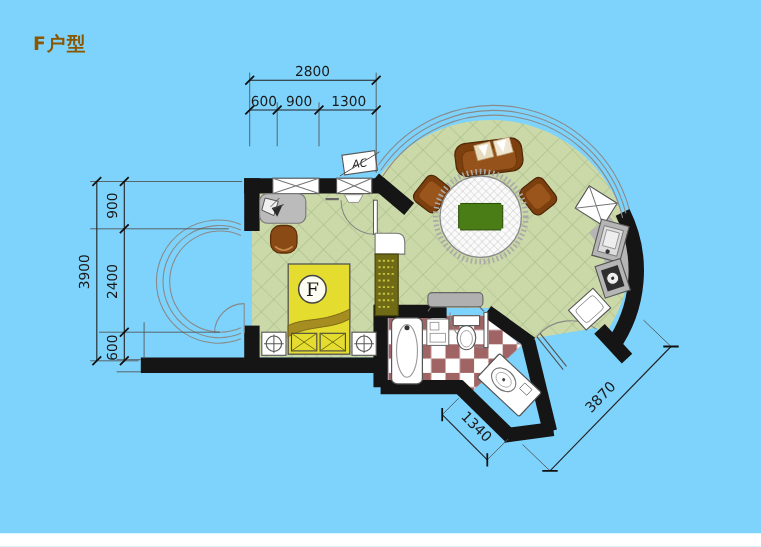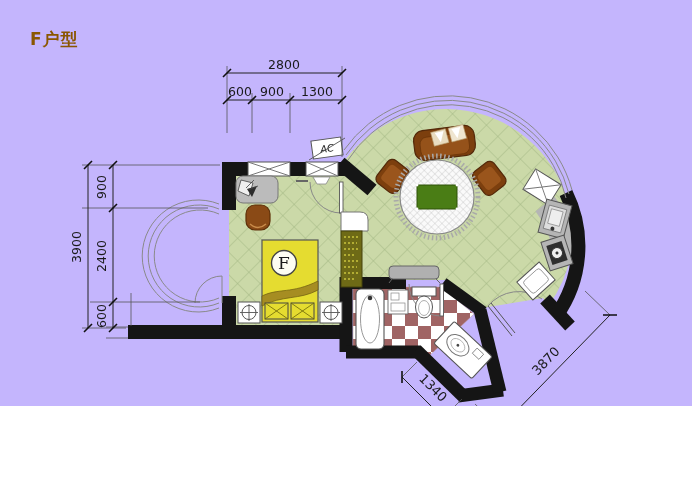--- a/index.html
+++ b/index.html
@@ -1,16 +1,16 @@
 <!DOCTYPE html>
 <html><head>
 <meta charset="utf-8">
 <style>
   html,body{margin:0;padding:0;background:#fff;}
-  .page{position:relative;width:692px;height:406px;background:#c4b5fd;overflow:hidden;
+  .page{position:relative;width:692px;height:485px;background:#7dd3fc;overflow:hidden;
         font-family:"DejaVu Sans",sans-serif;}
   .title{position:absolute;left:30px;top:28px;font-size:17px;font-weight:bold;
          color:#8a5600;letter-spacing:1px;font-family:"DejaVu Sans",sans-serif;}
   svg{position:absolute;left:0;top:0;}
   svg text{font-family:"DejaVu Sans",sans-serif;fill:#1a1a1a;}
   .dimtxt{font-size:12.5px;}
   .dimtxt-d{font-size:13px;}
   .actxt{font-size:10px;font-style:italic;fill:#222;}
   .ftxt{font-family:"DejaVu Serif",serif;font-size:17px;}
 </style>

